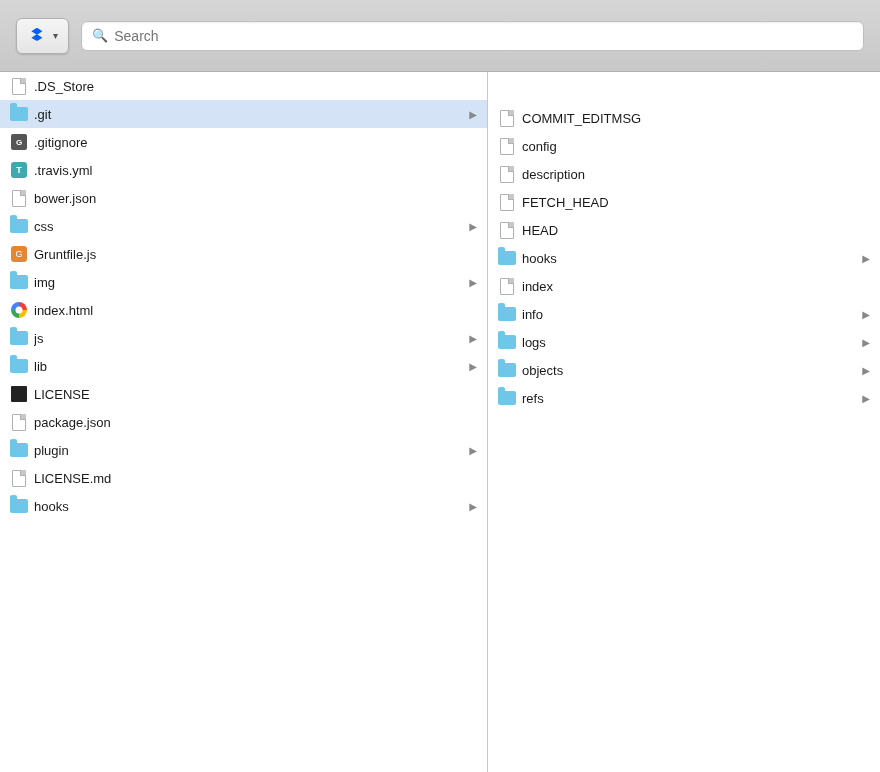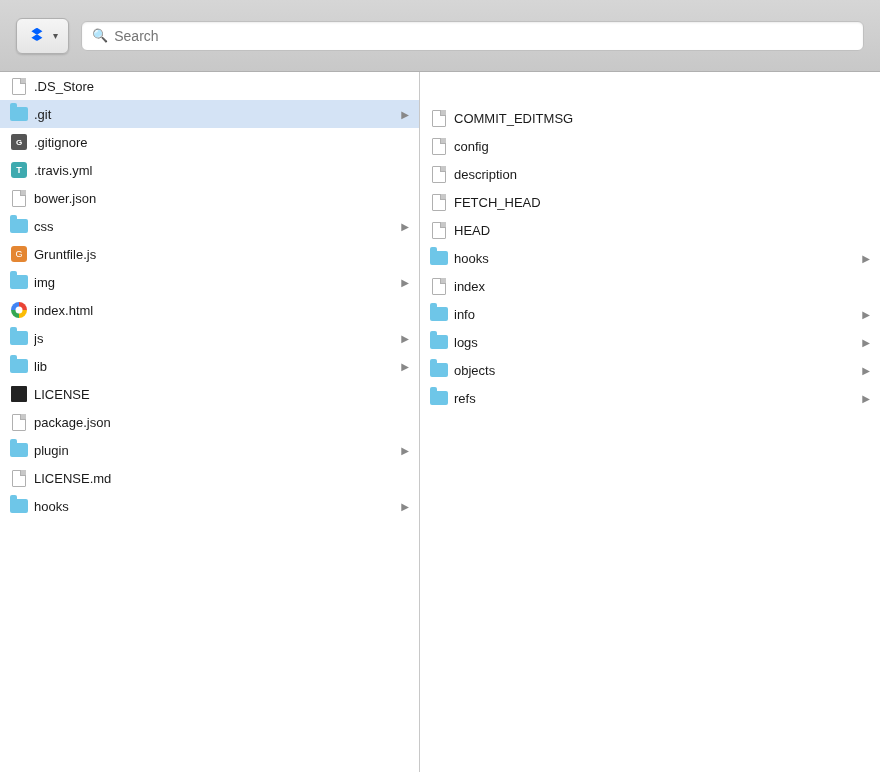--- a/index.html
+++ b/index.html
@@ -71,21 +71,21 @@
       font-size: 13px;
     }
 
     .columns-container {
       display: flex;
       height: calc(772px - 72px);
       background: white;
     }
 
     .column {
-      width: 420px;
+      width: 488px;
       border-right: 1px solid #c8c8c8;
       overflow-y: auto;
       overflow-x: hidden;
     }
 
     .column:last-child {
       border-right: none;
       flex: 1;
       margin-top: 32px;
     }

